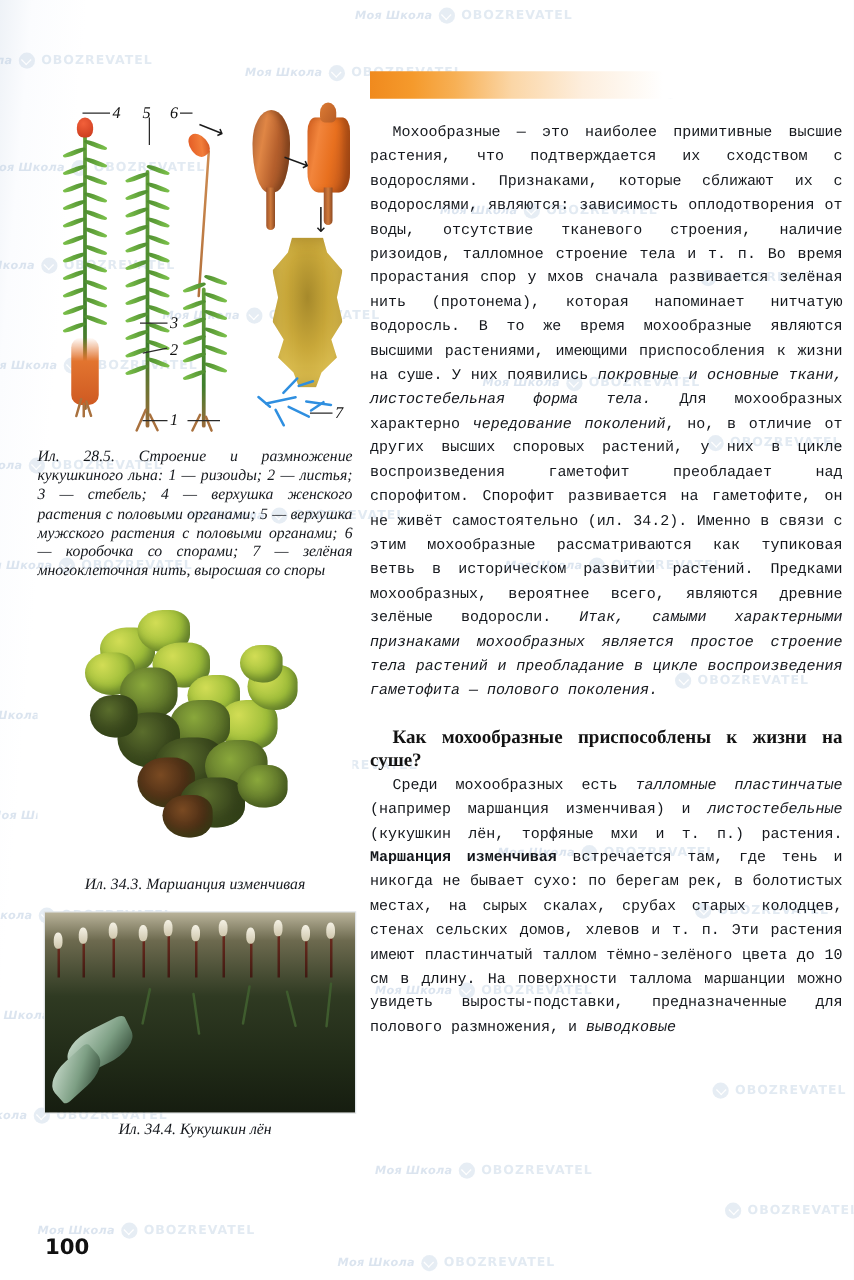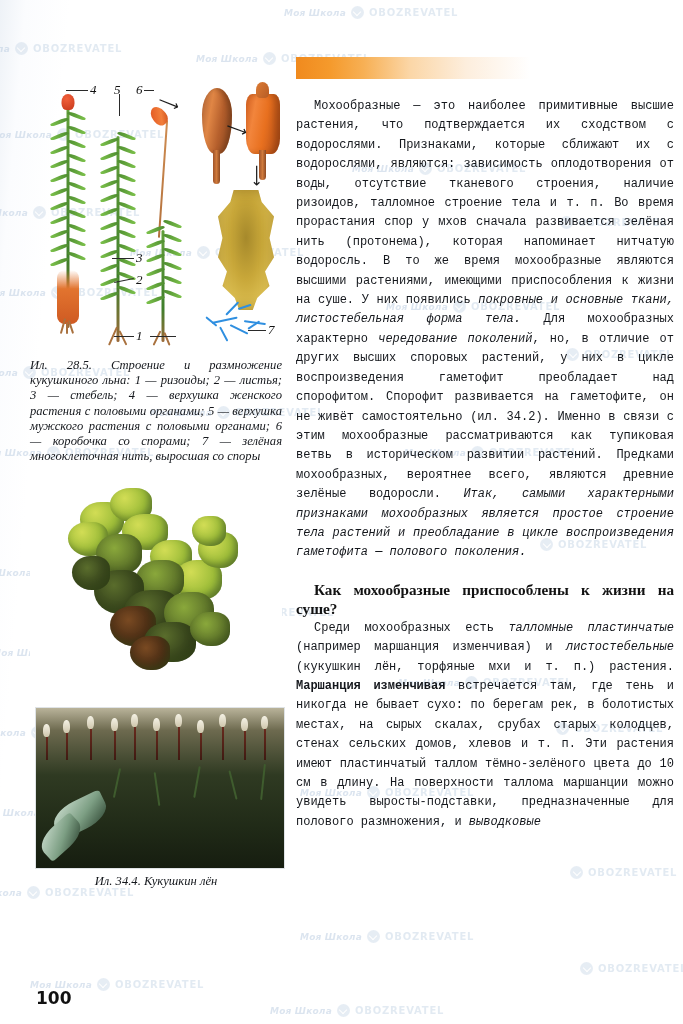--- a/index.html
+++ b/index.html
@@ -705,20 +705,21 @@
           <div class="lobe dark" style="left:58px; top:104px; width:56px; height:44px;"></div>
           <div class="lobe brown" style="left:44px; top:120px; width:46px; height:40px;"></div>
           <div class="lobe mid" style="left:98px;  top:106px; width:50px; height:44px;"></div>
           <div class="lobe dark" style="left:78px; top:136px; width:52px; height:40px;"></div>
           <div class="lobe brown" style="left:64px; top:150px; width:40px; height:34px;"></div>
           <div class="lobe mid" style="left:124px; top:126px; width:40px; height:34px;"></div>
           <div class="lobe" style="left:126px; top:30px;  width:34px; height:30px;"></div>
           <div class="lobe dark" style="left:6px;  top:70px;  width:38px; height:34px;"></div>
         </div>
       </div>
+      <p class="fig-caption center">Ил. 34.3. Маршанция изменчивая</p>
 
       <div class="photo-kukushkin">
         <div class="capsule-row">
           <div class="k-seta" style="left:30px;  top:18px; height:30px;"></div>
             <div class="k-cap" style="left:27px;  top:8px;"></div>
           <div class="k-seta" style="left:54px;  top:14px; height:34px;"></div>
             <div class="k-cap" style="left:51px;  top:4px;"></div>
           <div class="k-seta" style="left:78px;  top:16px; height:32px;"></div>
             <div class="k-cap" style="left:75px;  top:6px;"></div>
           <div class="k-seta" style="left:98px;  top:12px; height:36px;"></div>

